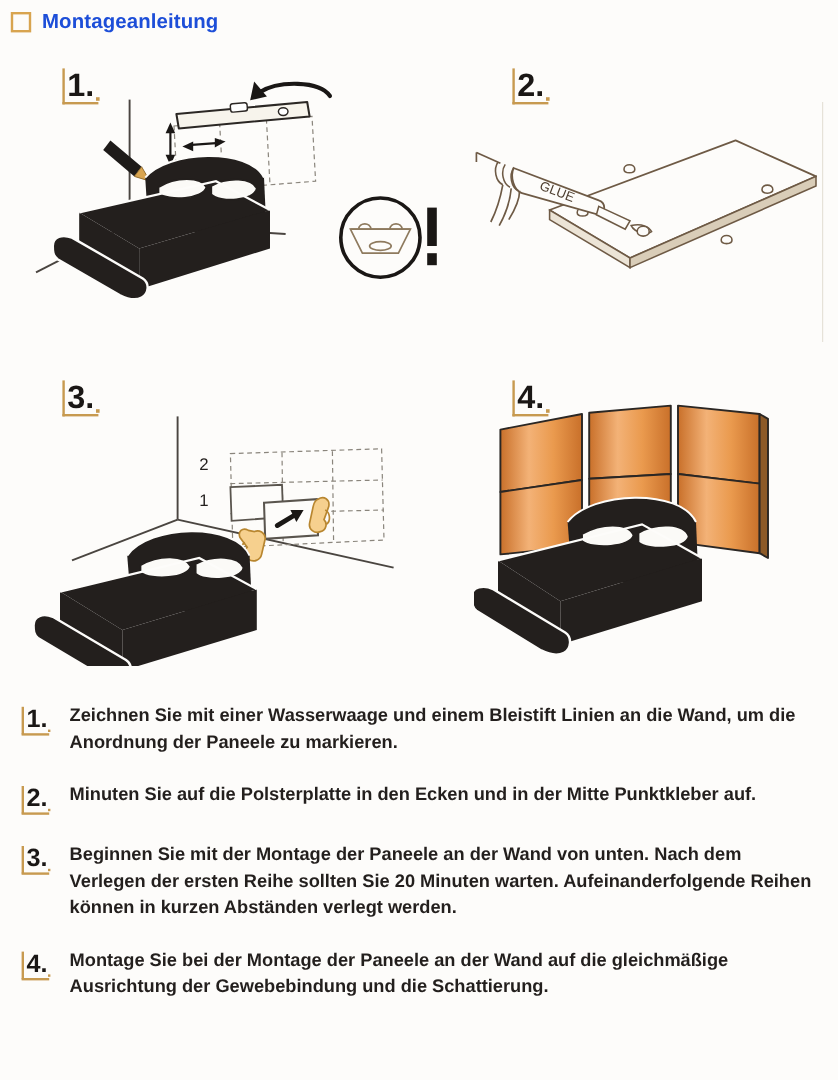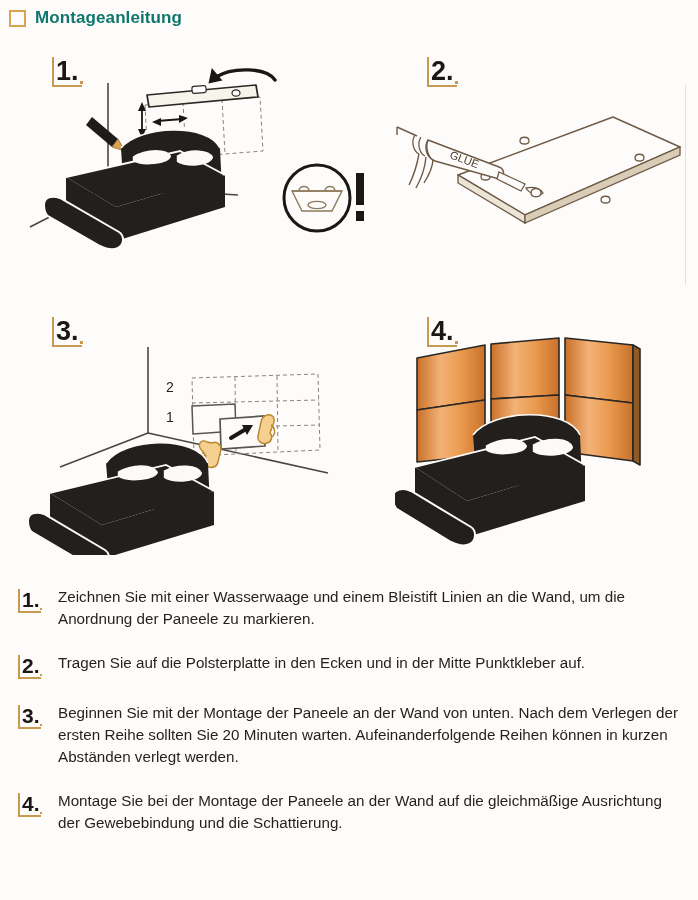--- a/index.html
+++ b/index.html
@@ -30,21 +30,21 @@
     width: 17px; height: 17px;
     border: 2.5px solid #d8a44f;
     box-sizing: border-box;
     flex: 0 0 auto;
   }
   .header-title {
     margin-left: 9px;
     font-size: 17px;
     font-weight: bold;
     letter-spacing: .1px;
-    color: #0f766e;
+    color: #1d4ed8;
   }
 
   
   .right-rule {
     position: absolute;
     left: 685px; top: 85px;
     width: 1px; height: 200px;
     background: #e6e2d8;
   }
 
@@ -106,21 +106,21 @@
     line-height: 24px;
     margin-top: 2px;
   }
   .step-row .badge::before { height: 23px; top: 1px; }
   .step-row .badge::after  { width: 23px; bottom: 1px; }
   .step-row .badge .num { left: 4px; }
   .step-row .badge .dot { right: 2px; bottom: 4px; width: 2px; height: 2px; }
   .step-text {
     margin-left: 14px;
     font-size: 15.2px;
-    font-weight: normal;
+    font-weight: bold;
     line-height: 22px;
     color: #231f1d;
   }
 </style>
 </head>
 <body>
 
 <div class="header">
   <div class="header-square"></div>
   <div class="header-title">Montageanleitung</div>
@@ -373,21 +373,21 @@
       <span class="dot"></span>
     </div>
     <div class="step-text">Zeichnen Sie mit einer Wasserwaage und einem Bleistift Linien an die Wand, um die Anordnung der Paneele zu markieren.</div>
   </div>
 
   <div class="step-row">
     <div class="badge">
       <span class="num">2.</span>
       <span class="dot"></span>
     </div>
-    <div class="step-text">Tragen Sie auf die Polsterplatte in den Ecken und in der Mitte Punktkleber auf.</div>
+    <div class="step-text">Minuten Sie auf die Polsterplatte in den Ecken und in der Mitte Punktkleber auf.</div>
   </div>
 
   <div class="step-row">
     <div class="badge">
       <span class="num">3.</span>
       <span class="dot"></span>
     </div>
     <div class="step-text">Beginnen Sie mit der Montage der Paneele an der Wand von unten. Nach dem Verlegen der ersten Reihe sollten Sie 20 Minuten warten. Aufeinanderfolgende Reihen können in kurzen Abständen verlegt werden.</div>
   </div>
 

